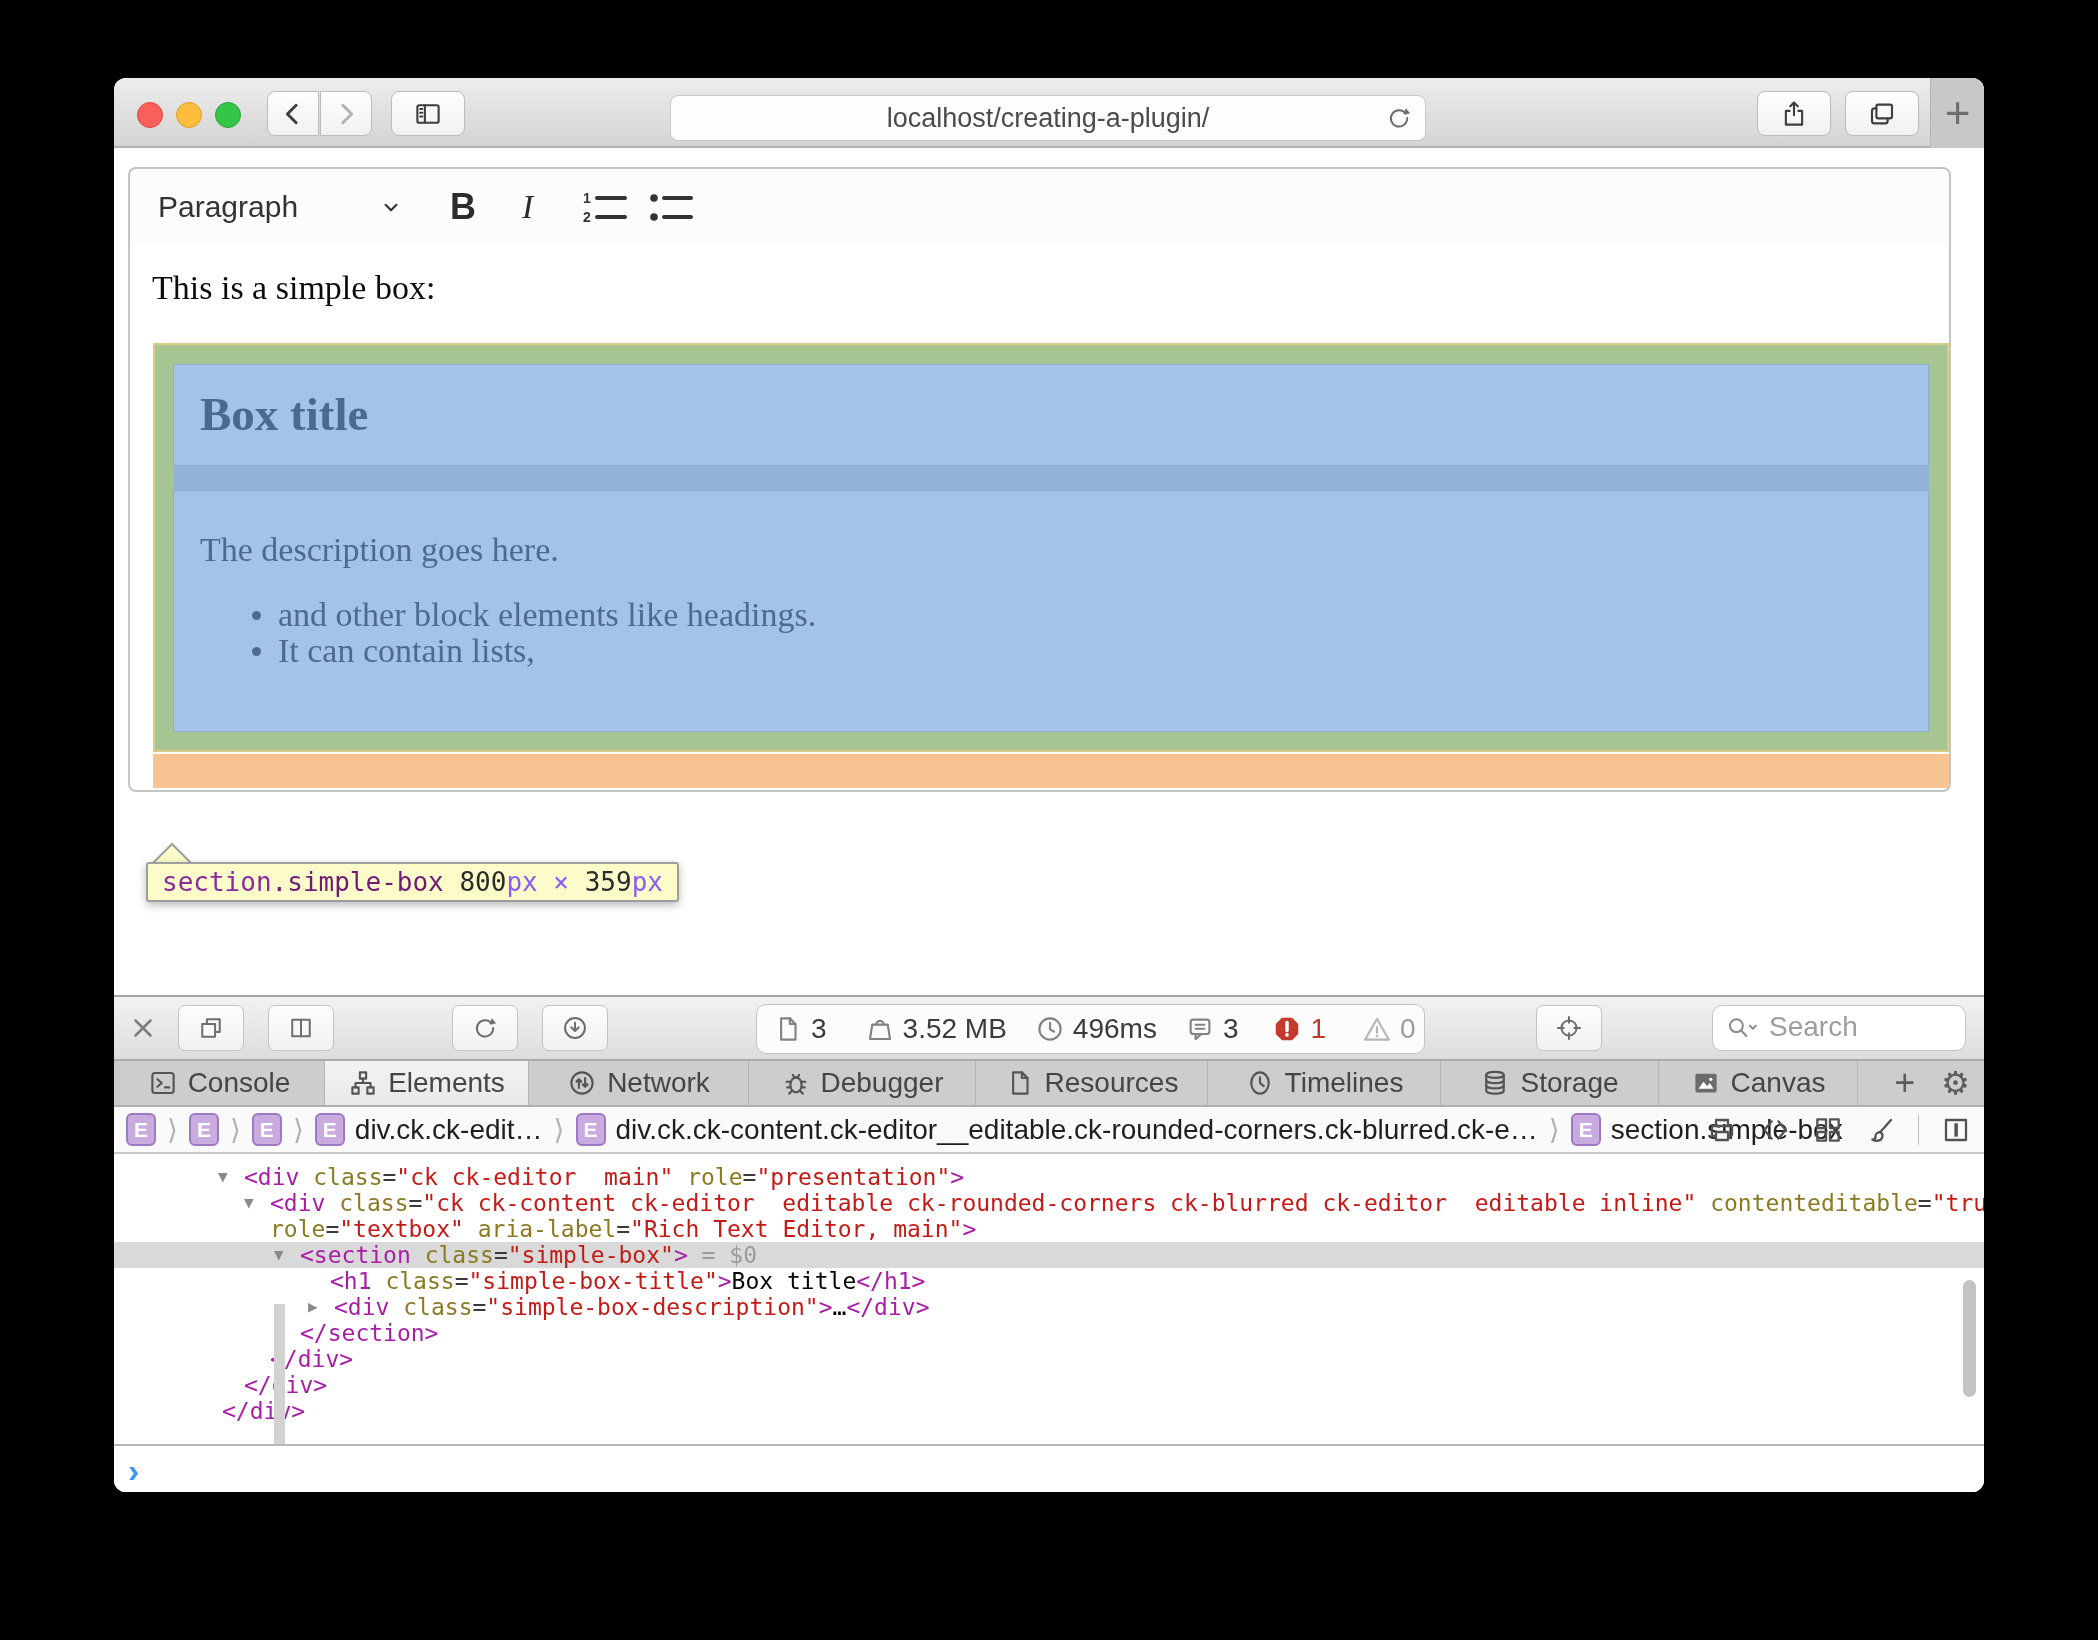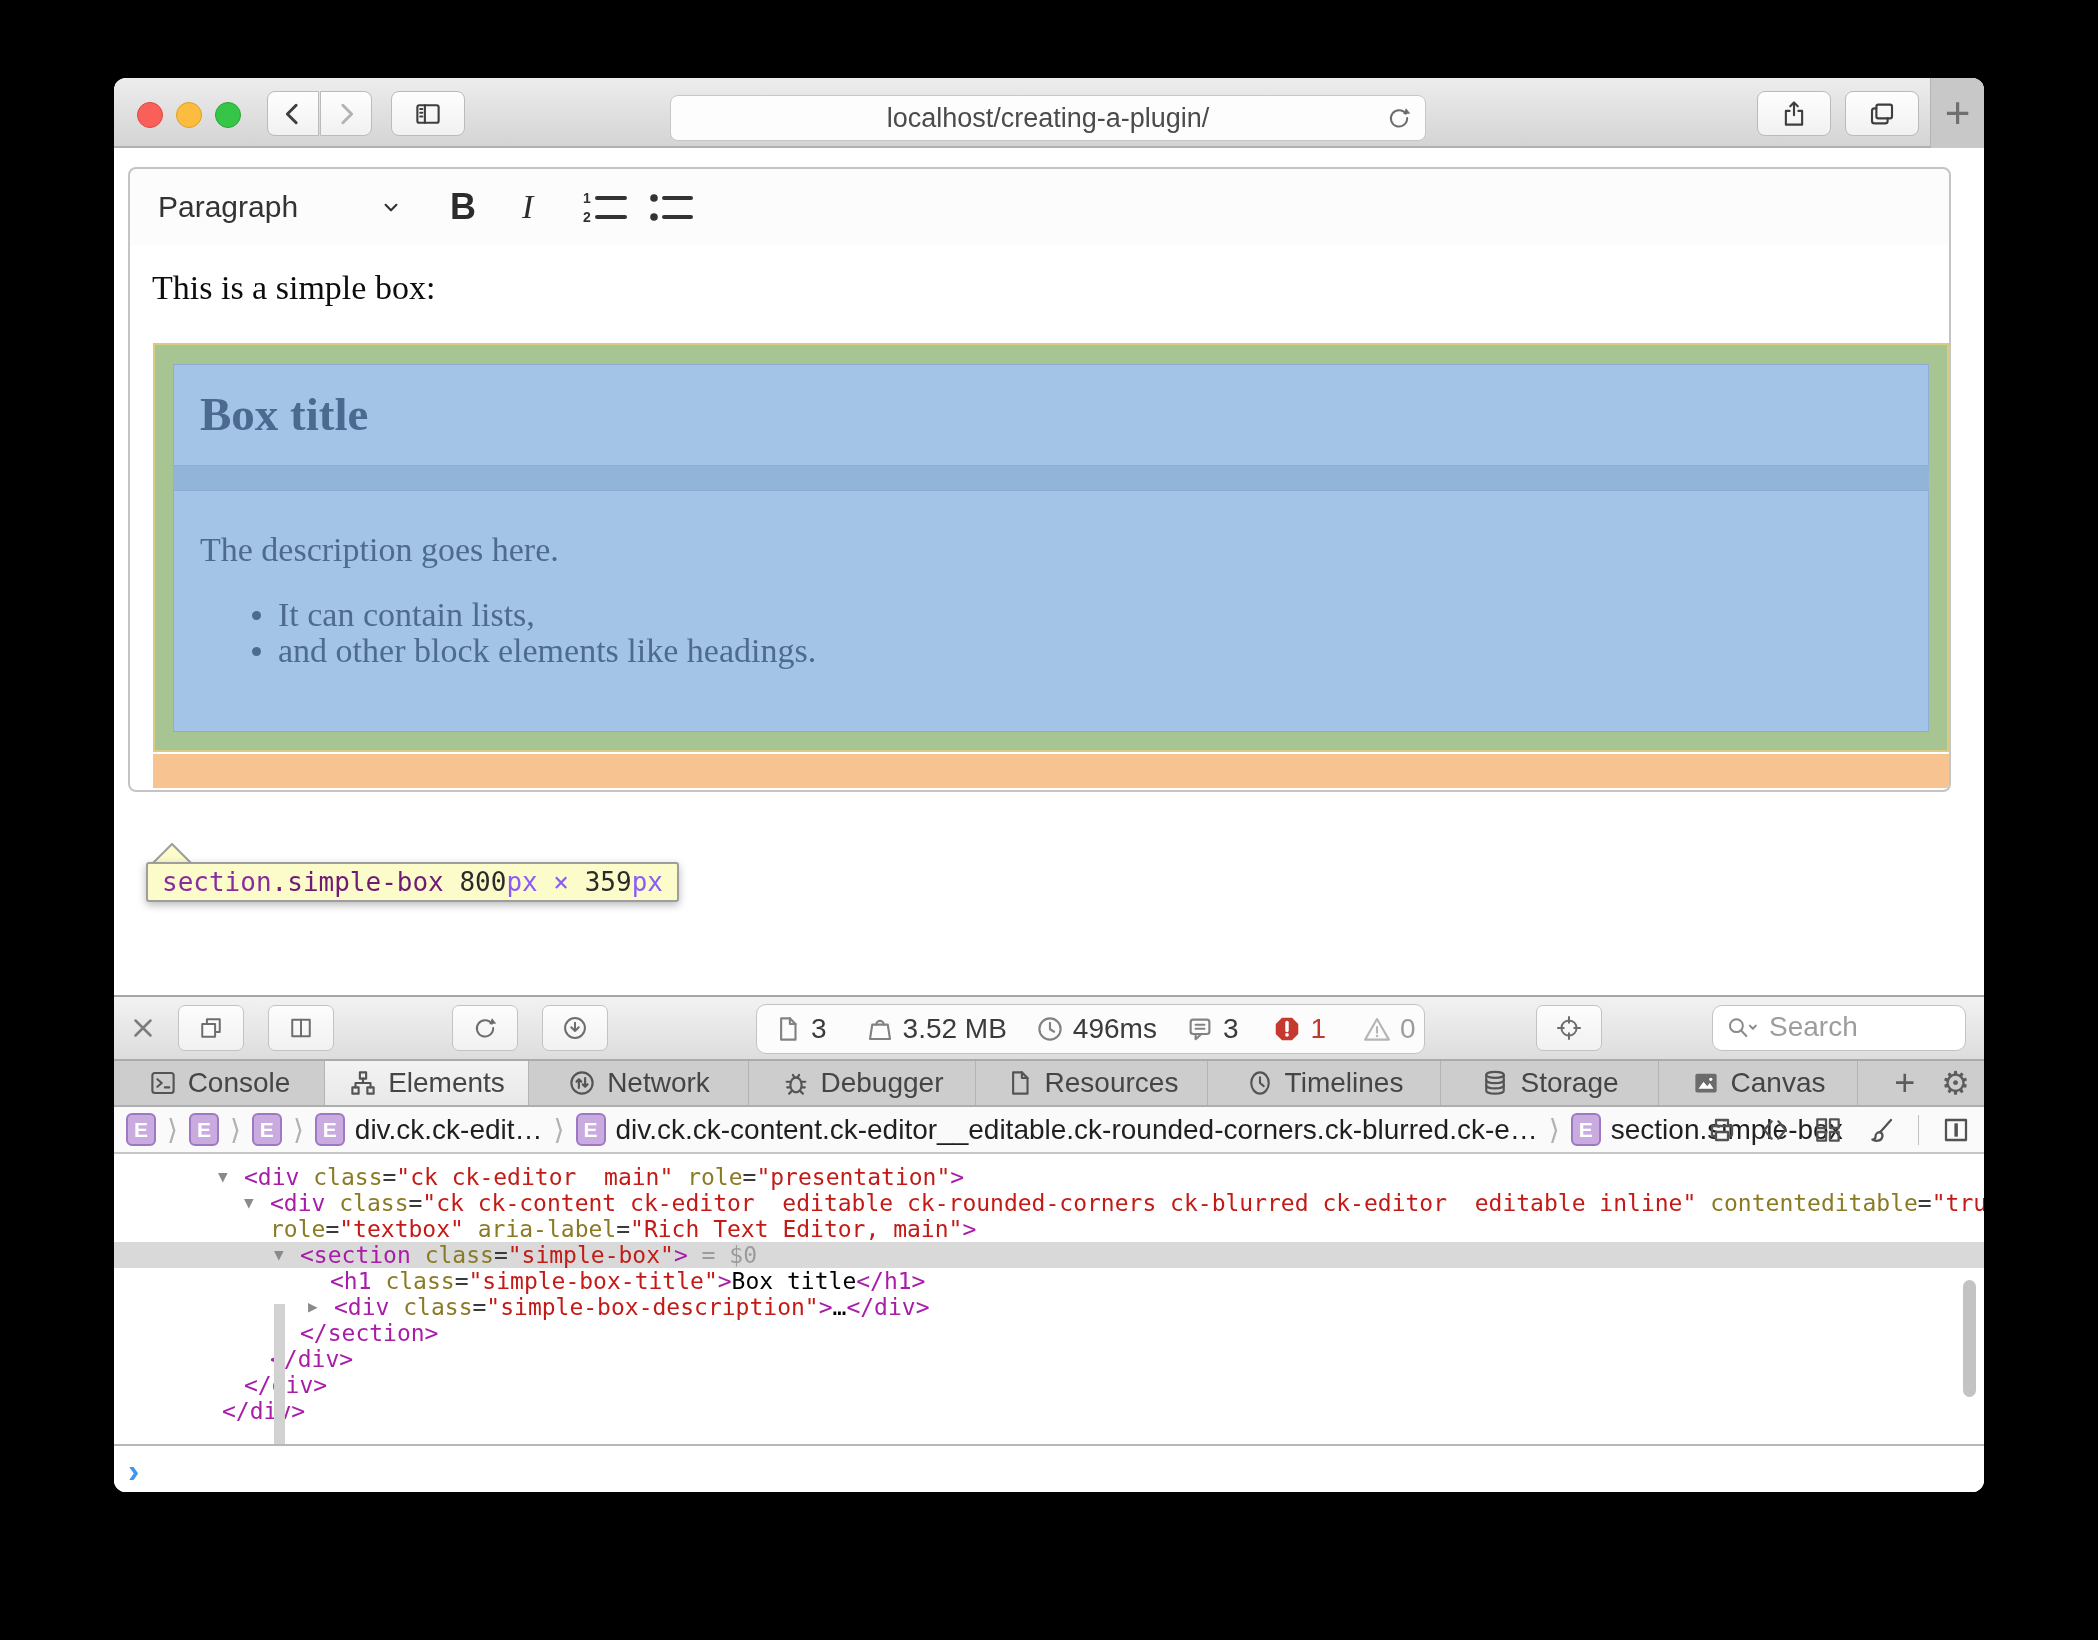--- a/index.html
+++ b/index.html
@@ -228,25 +228,25 @@
           <div class="hl-content">
             <div class="hl-band-title">
               <div class="box-title">Box title</div>
             </div>
             <div class="hl-band-gap"></div>
             <div class="hl-band-desc">
               <div class="box-desc">The description goes here.</div>
               <div class="box-list">
                 <div class="box-li">
                   <span class="dot"></span>
-                  <span>It can contain lists,</span>
+                  <span>and other block elements like headings.</span>
                 </div>
                 <div class="box-li">
                   <span class="dot"></span>
-                  <span>and other block elements like headings.</span>
+                  <span>It can contain lists,</span>
                 </div>
               </div>
             </div>
           </div>
         </div>
         <div class="hl-margin"></div>
       </div>
 
       <div class="tip-arrow">
         <svg width="44" height="22">

